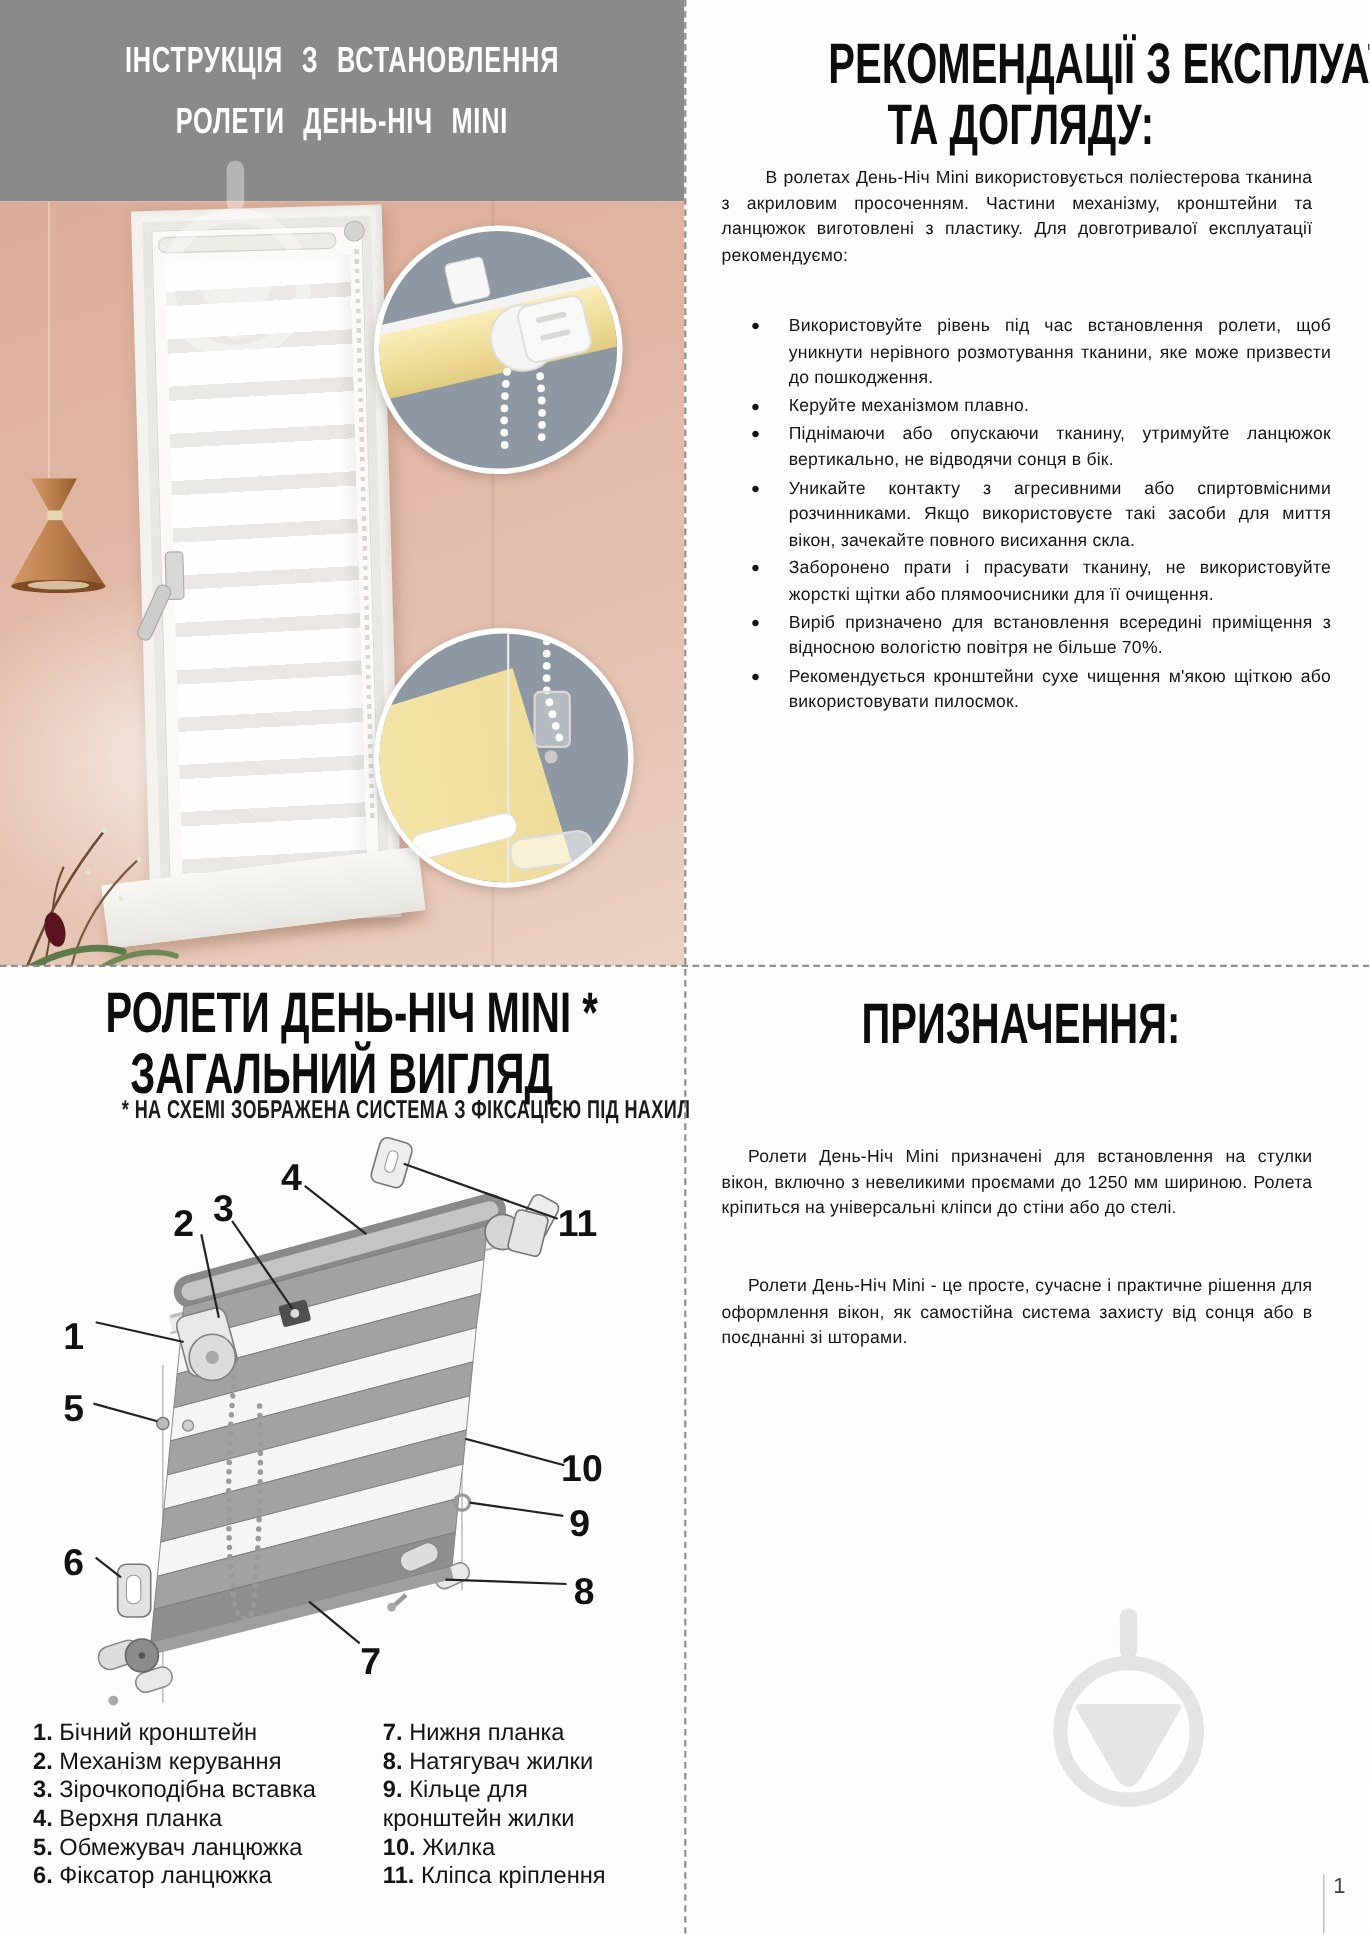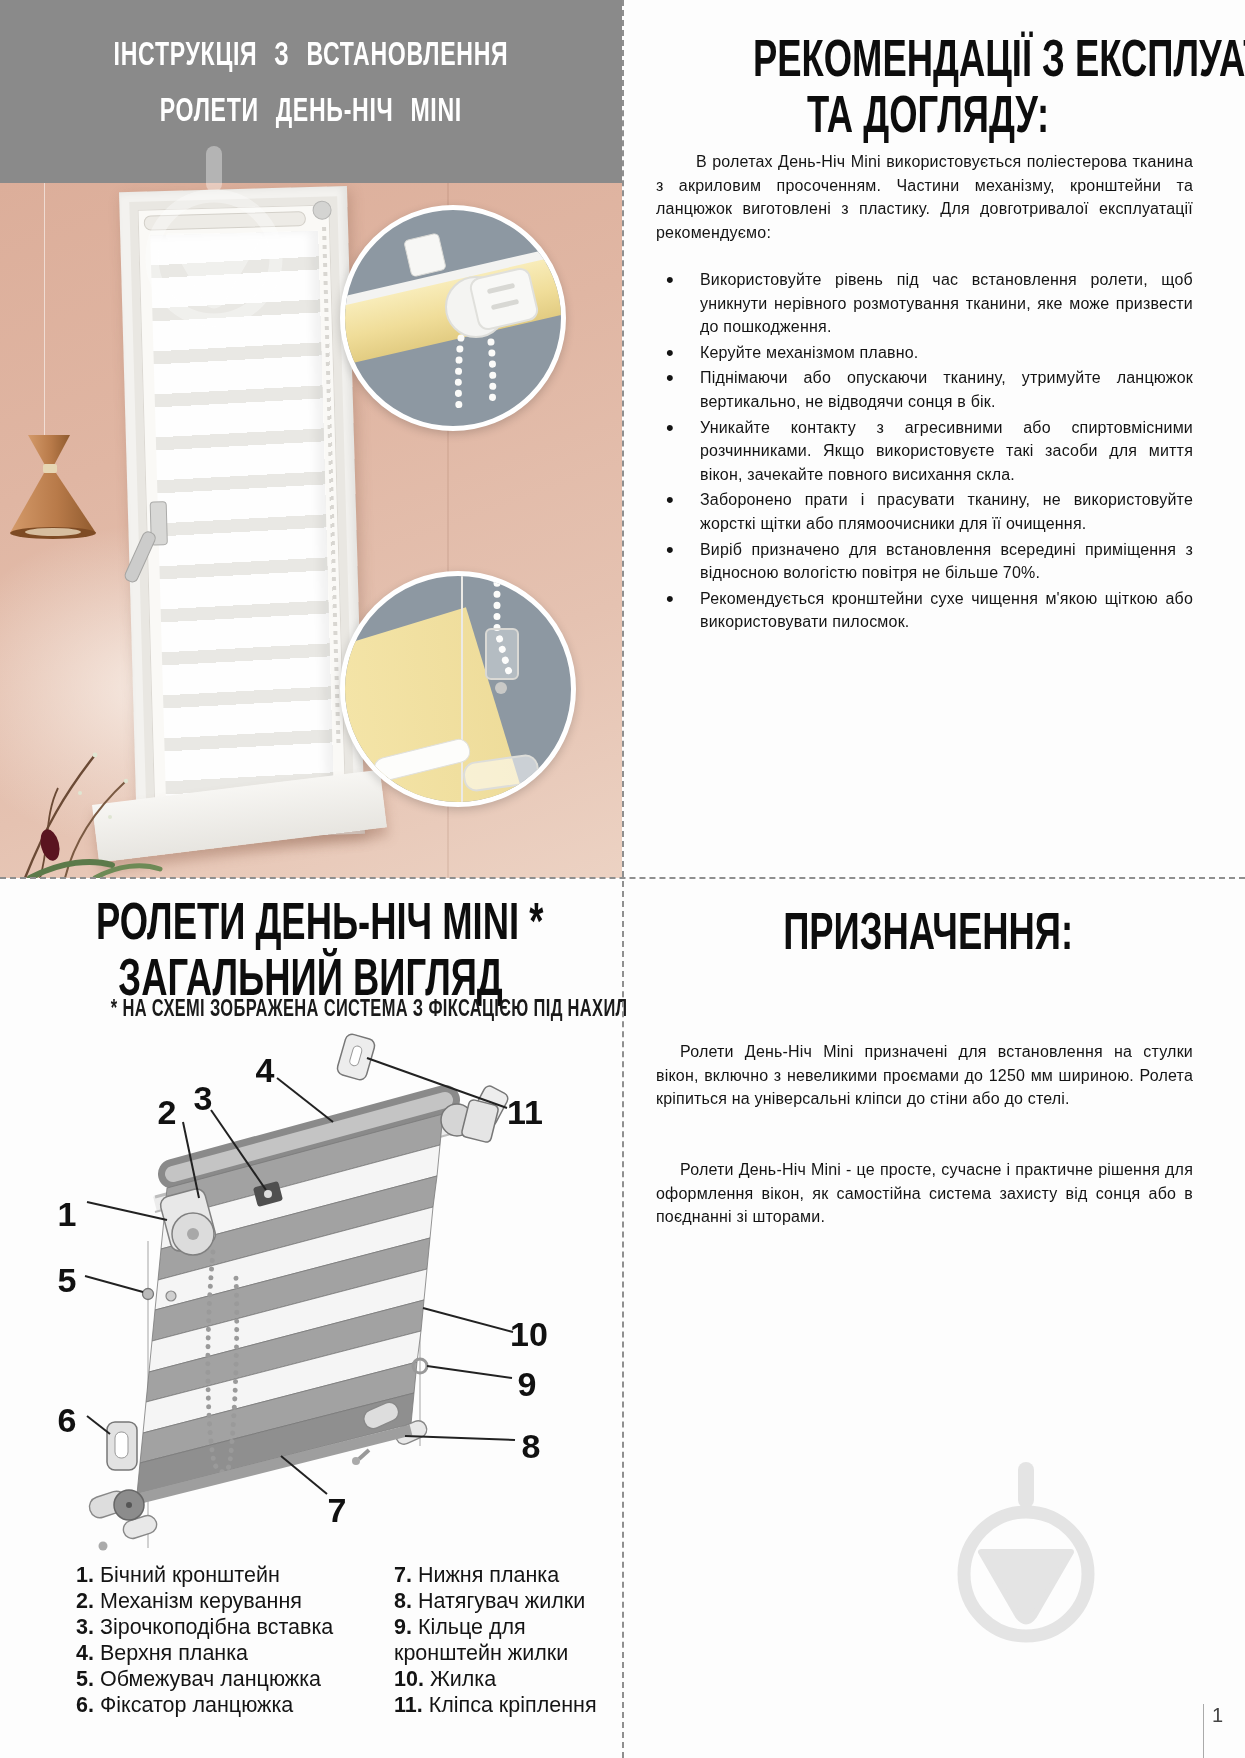--- a/index.html
+++ b/index.html
@@ -57,31 +57,31 @@
   .i-wire{left:116px;top:0;width:2px;height:226px;background:#eceae6;}
   .i-tens{left:140px;top:52px;width:30px;height:48px;border:2px solid #dad9d5;border-radius:6px;background:rgba(255,255,255,.35);}
   .i-screw{left:150px;top:106px;width:12px;height:12px;border-radius:50%;background:#c9c9c7;}
   .i-tube{left:28px;top:172px;width:96px;height:22px;border-radius:11px;background:#fdfdfb;border:1px solid #e0e0dc;transform:rotate(-14deg);}
   .i-glass{left:118px;top:182px;width:72px;height:26px;border-radius:13px;background:rgba(255,255,255,.55);border:2px solid #ddddd9;transform:rotate(-8deg);}
   
   .rec-title{left:628px;top:30px;width:600px;}
   .rec-title .ttl,.pur-title .ttl,.ovw-title .ttl{font-size:52px;line-height:56px;color:#0d0d0d;}
   .body-text{font-size:16px;line-height:23.6px;letter-spacing:.2px;text-align:justify;color:#141414;}
   .rec-intro{left:656px;top:150px;width:537px;text-indent:40px;}
-  .rec-list{left:656px;top:268px;width:537px;margin:0;padding:0;list-style:none;}
+  .rec-list{left:656px;top:268px;width:537px;margin:17px;padding:0;list-style:none;}
   .rec-list li{position:relative;padding-left:44px;margin-bottom:2px;}
   .rec-list li::before{content:"\2022";position:absolute;left:10px;top:0;font-size:22px;}
   .pur-title{left:628px;top:903px;width:600px;}
   .pur-p1{left:656px;top:1040px;width:537px;text-indent:24px;}
   .pur-p2{left:656px;top:1158px;width:537px;text-indent:24px;}
   
   .ovw-title{left:0px;top:893px;width:622px;}
   .ovw-note{left:0px;top:995px;width:622px;}
   .ovw-note .cx{font-size:23.5px;letter-spacing:.5px;}
-  .legend{font-size:21.5px;line-height:26px;color:#141414;margin-left:46px;}
+  .legend{font-size:21.5px;line-height:26px;color:#141414;}
   .legend .num{font-weight:700;margin-right:6px;}
   .legend ul{margin:0;padding:0;list-style:none;}
   .legend-l{left:30px;top:1562px;width:300px;}
   .legend-r{left:348px;top:1562px;width:242px;}
   
   .pg-line{left:1203px;top:1704px;width:1px;height:54px;background:#aaa;}
   .pg-num{left:1212px;top:1704px;font-size:20px;color:#444;}
   svg text{font-family:"Liberation Sans",sans-serif;}
 </style>
 </head>

